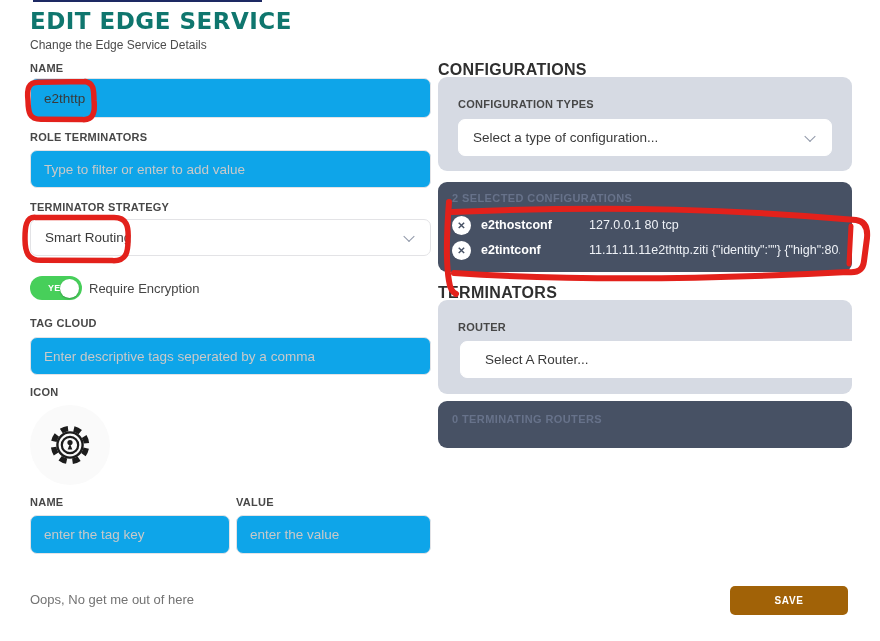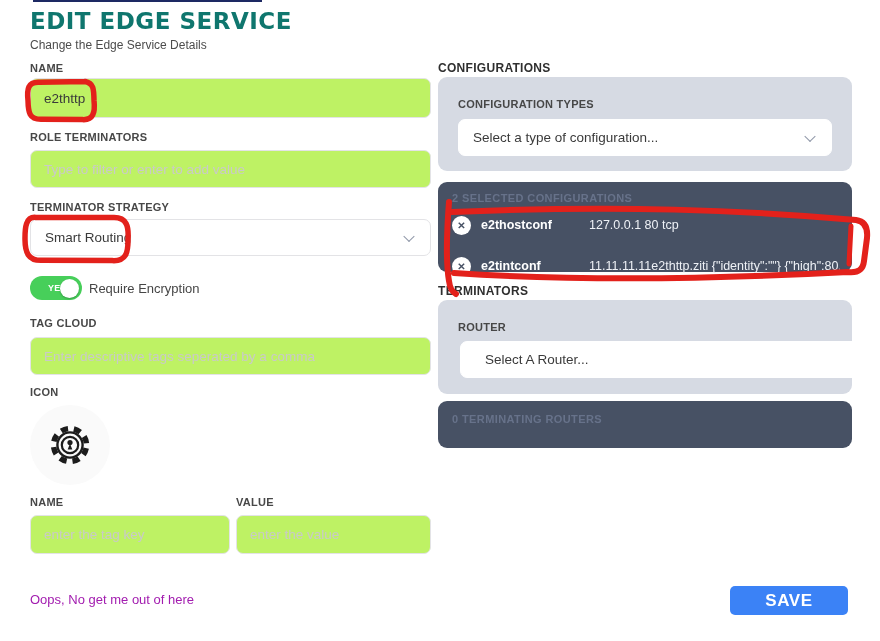--- a/index.html
+++ b/index.html
@@ -21,28 +21,28 @@
     color:#0f766e;
   }
   .subtitle { left:30px; top:38px; font-size:12px; color:#4c4c4c; }
 
   
   .lbl {
     position:absolute; font-size:11px; font-weight:700;
     color:#474747; letter-spacing:0.25px;
   }
   .sec-lbl {
-    position:absolute; font-size:12px; font-weight:700;
+    position:absolute; font-size:16px; font-weight:700;
     color:#2f2f2f; letter-spacing:0.3px;text-align:center;
   }
 
   
   .inp {
     position:absolute; border:1px solid #e3e3e6; border-radius:7px;
-    background:#bef264; font-family:"Liberation Sans",sans-serif;
+    background:#0ea5e9; font-family:"Liberation Sans",sans-serif;
     font-size:13.5px; color:#3a3a3a; padding:0 13px; outline:none;
   }
   .inp::placeholder { color:#c9c9c9; opacity:1; }
   .sel {
     position:absolute; background:#fff; border:1px solid #e3e3e6;
     border-radius:7px; display:flex; align-items:center;
     font-size:13.5px; color:#3a3a3a; padding:0 14px; cursor:pointer;
   }
   .sel.borderless { border-color:#fff;text-align:right; }
   .chev {
@@ -107,21 +107,21 @@
     position:absolute; font-size:11px; font-weight:700;
     color:#67728a; letter-spacing:0.4px;
   }
   #hdr-selected    { left:452px; top:192px; }
 
   .cfg-row {
     position:absolute; left:452px; width:388px; height:20px;
     display:flex; align-items:center;
   }
   #cfg-row-0 { top:215px; }
-  #cfg-row-1 { top:240px;margin-top:16px; }
+  #cfg-row-1 { top:240px; }
   .xcirc {
     width:19px; height:19px; min-width:19px; border-radius:50%;
     background:#fff; display:flex; align-items:center; justify-content:center;
     margin-right:10px; cursor:pointer;
   }
   .xcirc::before {
     content:"\2715"; color:#475164; font-size:10px; font-weight:700;
   }
   .row-name  { width:108px; min-width:108px; font-size:12.5px; font-weight:700; color:#ffffff; }
   .row-value {
@@ -131,27 +131,27 @@
 
   #lbl-terminators   { left:438px; top:284px; }
   #panel-router      { left:438px; top:300px; width:414px; height:94px; }
   #lbl-router        { left:458px; top:321px; }
   #sel-router        { left:460px; top:341px; width:448px; height:37px;padding-left:24px; }
   #panel-terminating { left:438px; top:401px; width:414px; height:47px; }
   #hdr-terminating   { left:452px; top:413px; }
 
   
   #oops {
-    left:30px; top:592px; font-size:13px; color:#a21caf; cursor:pointer;
+    left:30px; top:592px; font-size:13px; color:#737373; cursor:pointer;
   }
   #save-btn {
     left:730px; top:586px; width:118px; height:29px;
-    background:#3b82f6; border:none; border-radius:5px;
+    background:#a16207; border:none; border-radius:5px;
     color:#fff; font-family:"Liberation Sans",sans-serif;
-    font-size:17px; font-weight:700; letter-spacing:0.6px;
+    font-size:10px; font-weight:700; letter-spacing:0.6px;
     display:flex; align-items:center; justify-content:center; cursor:pointer;
   }
 
   
   #annotations {
     position:absolute; left:0; top:0; width:880px; height:641px;
     pointer-events:none; z-index:50;
   }
 </style>
 </head>

